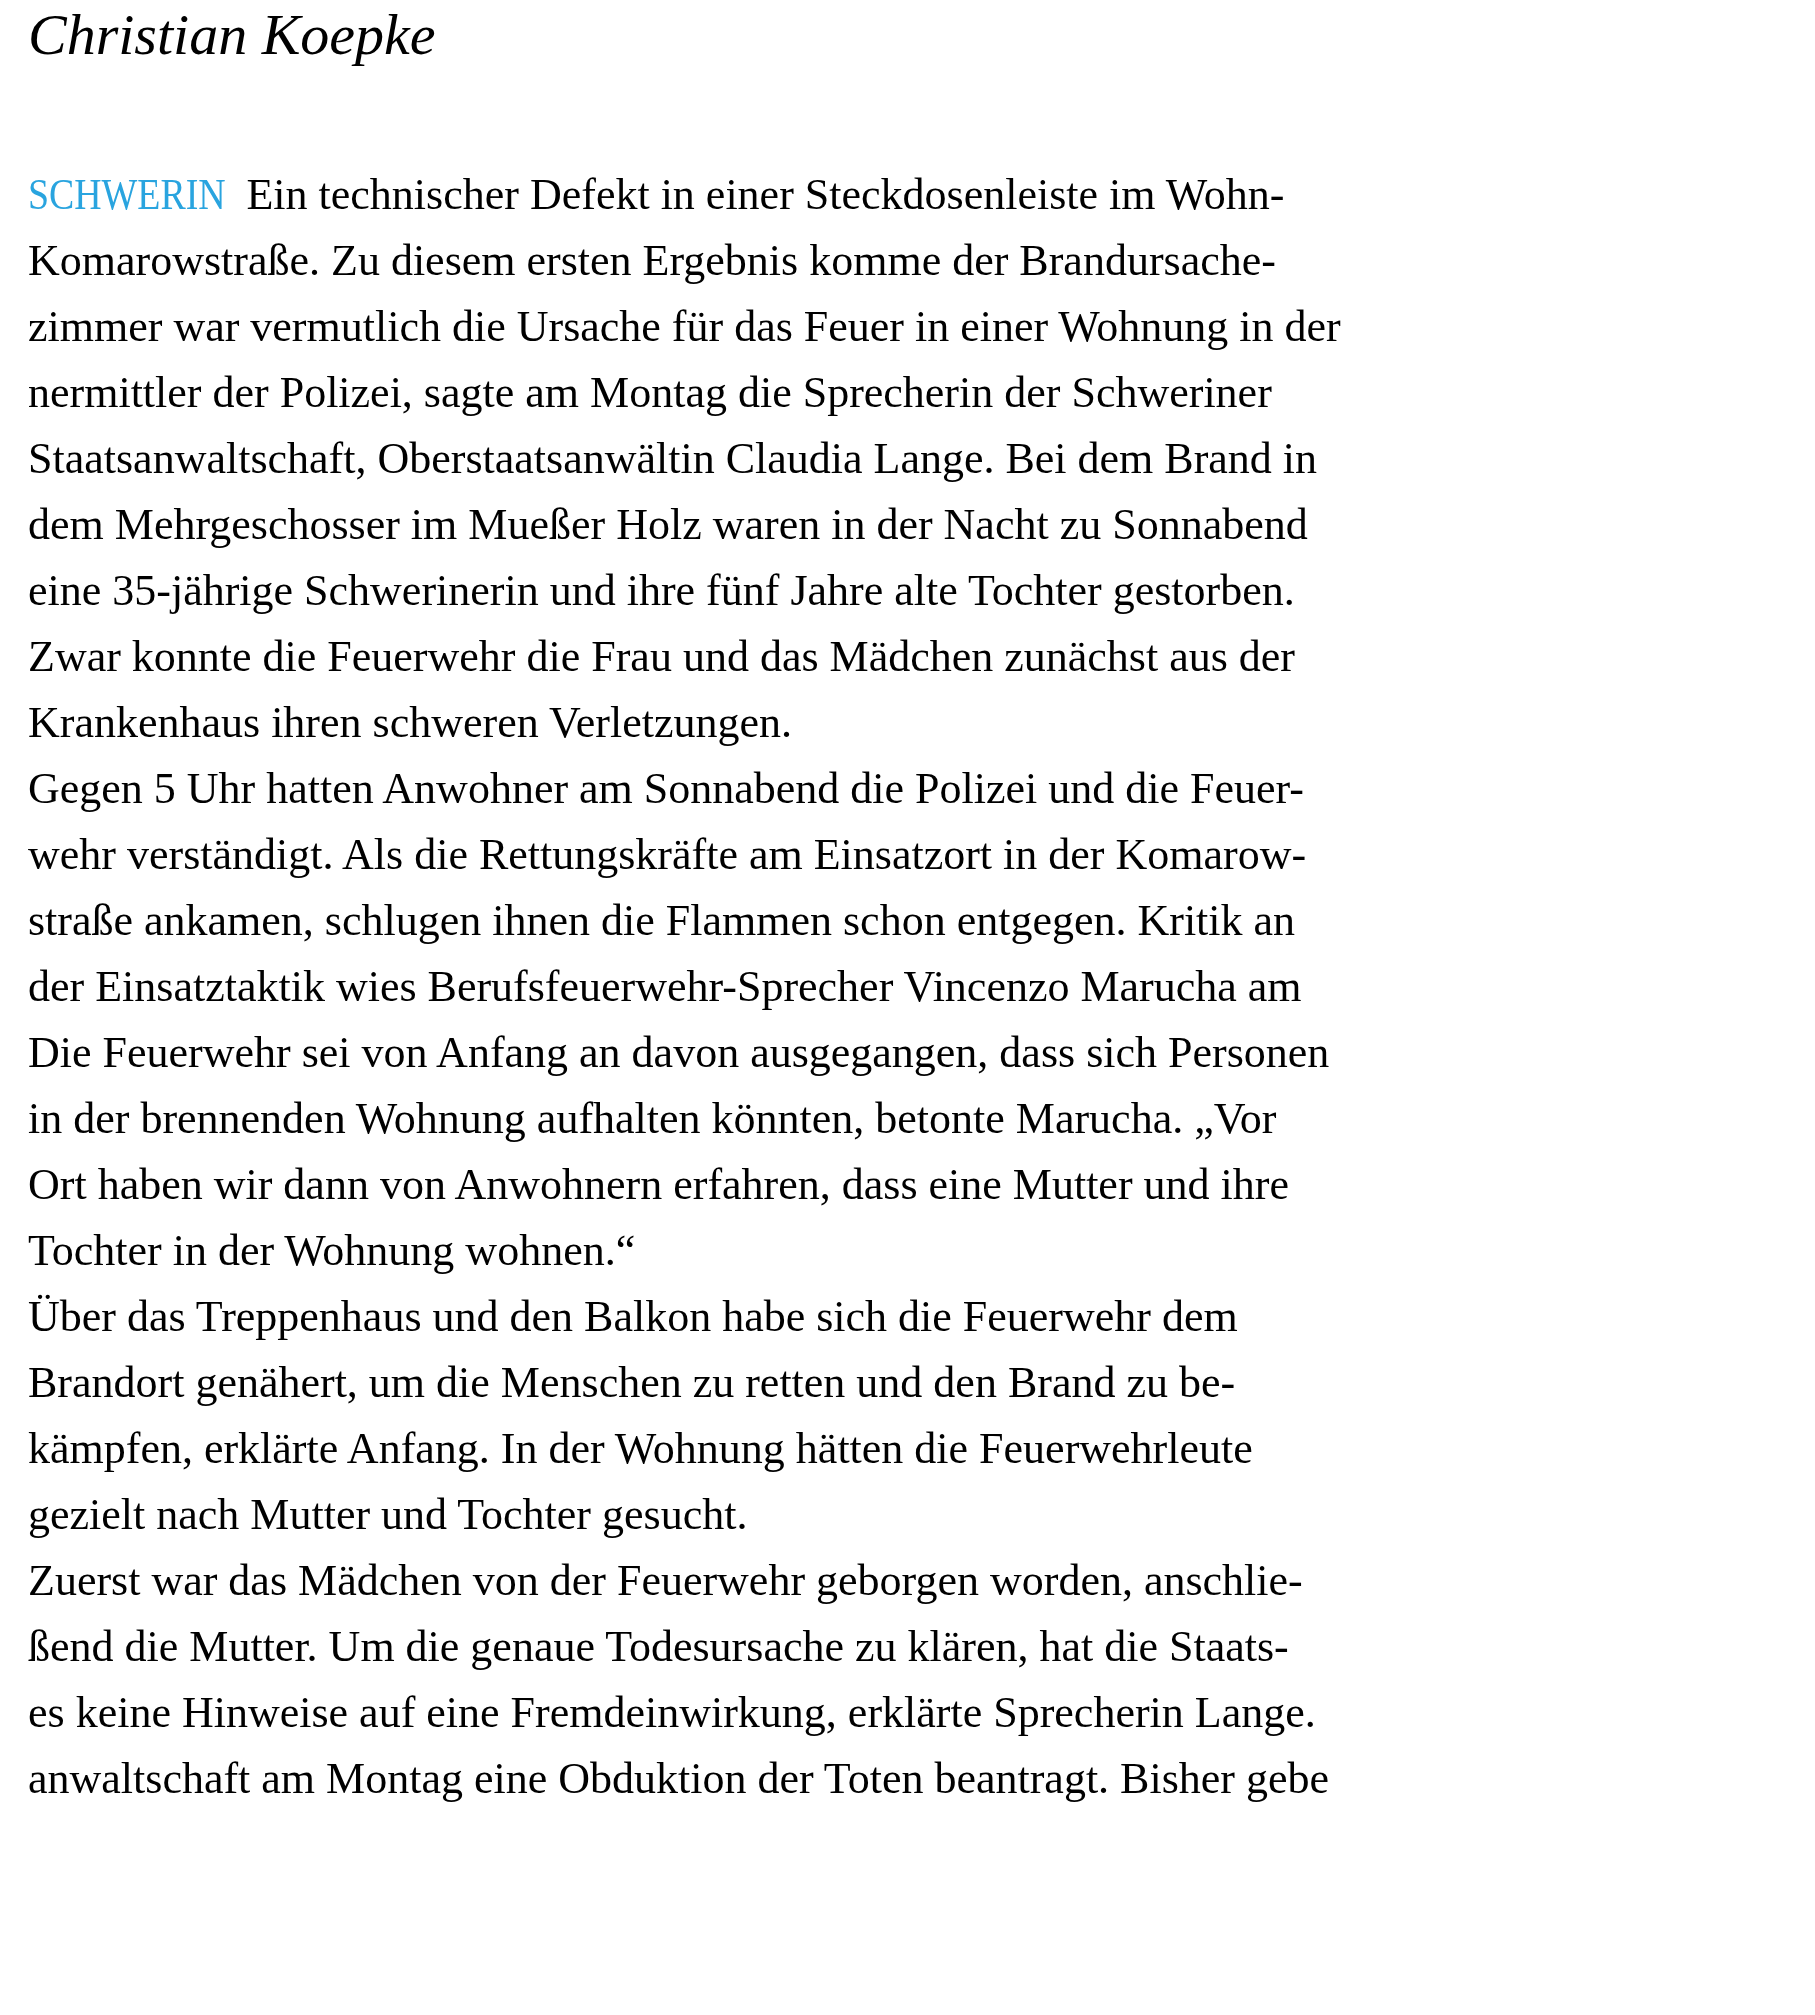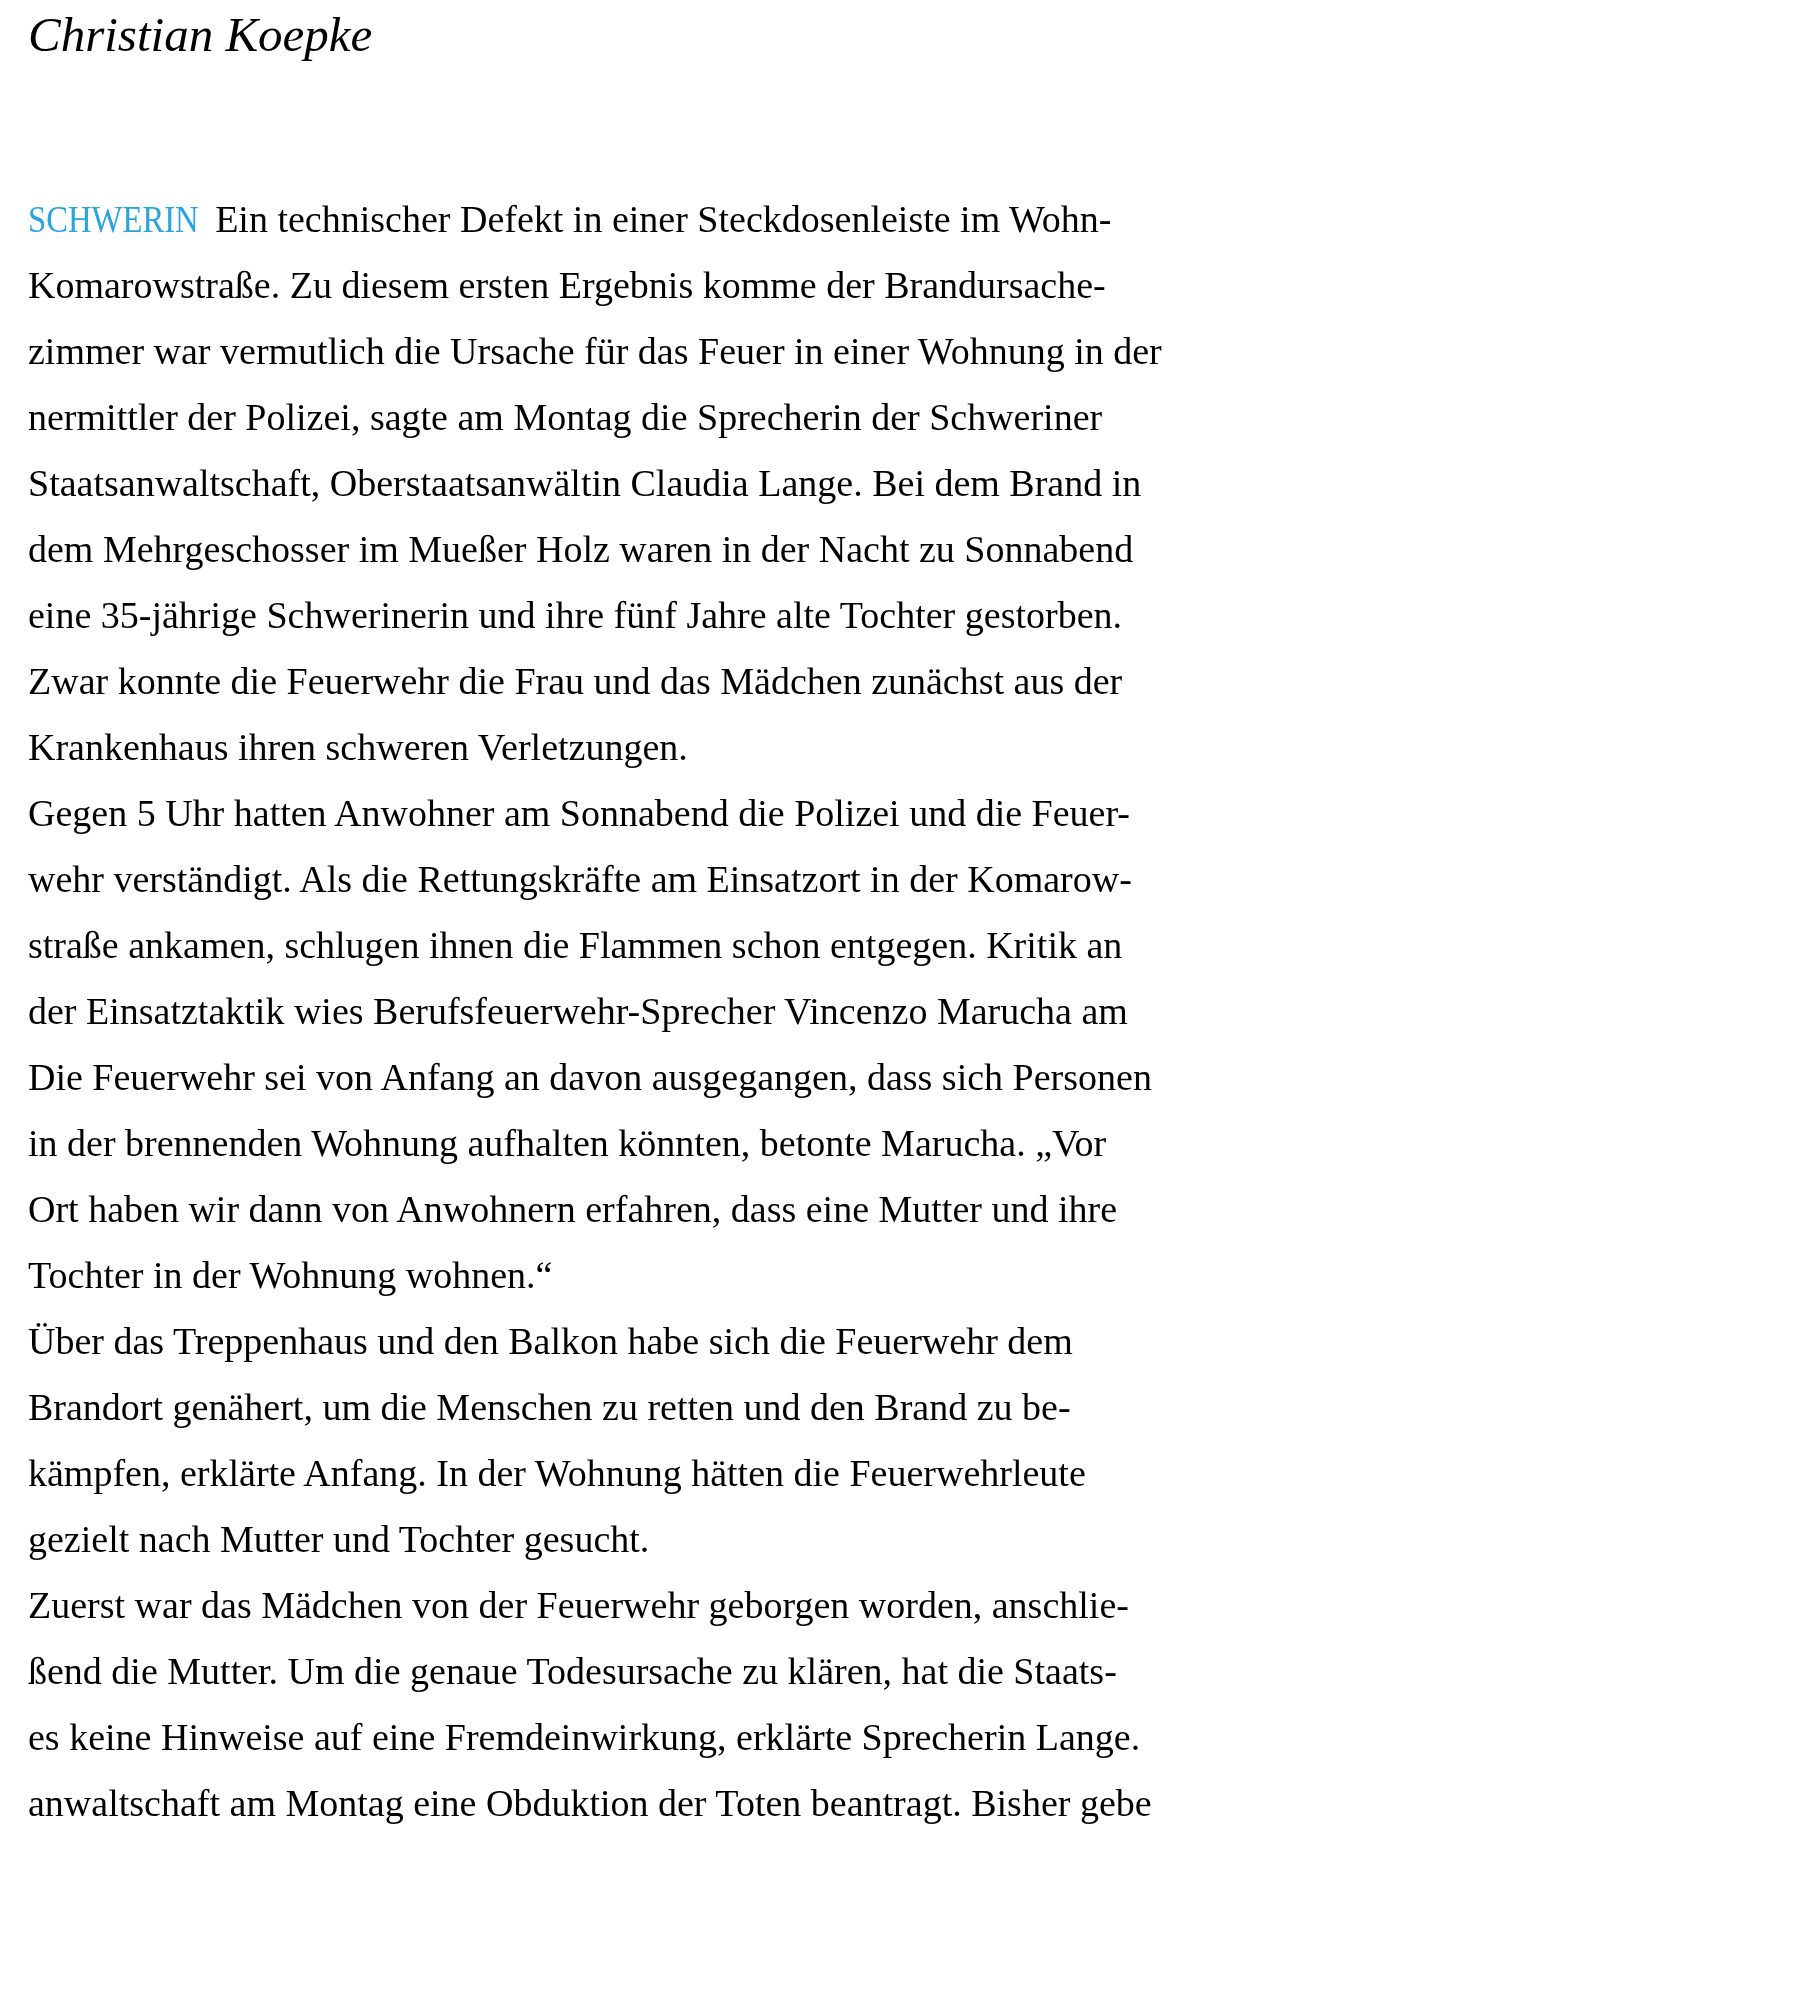--- a/index.html
+++ b/index.html
@@ -13,27 +13,27 @@
     height: 2015px;
     background: #ffffff;
     overflow: hidden;
     box-sizing: border-box;
     padding: 1.9px 0 0 28px;
     font-family: "Liberation Serif", "DejaVu Serif", serif;
     color: #000000;
   }
   .byline {
     font-style: italic;
-    font-size: 49px;
+    font-size: 58px;
     line-height: 66px;
     white-space: pre;
   }
   .article {
-    margin-top: 118px;
-    font-size: 38px;
+    margin-top: 94px;
+    font-size: 44px;
     line-height: 66px;
   }
   .line {
     white-space: pre;
   }
   .dateline {
     display: inline-block;
     transform: scaleX(0.86);
     transform-origin: 0 75%;
     margin-right: -11.3px;

